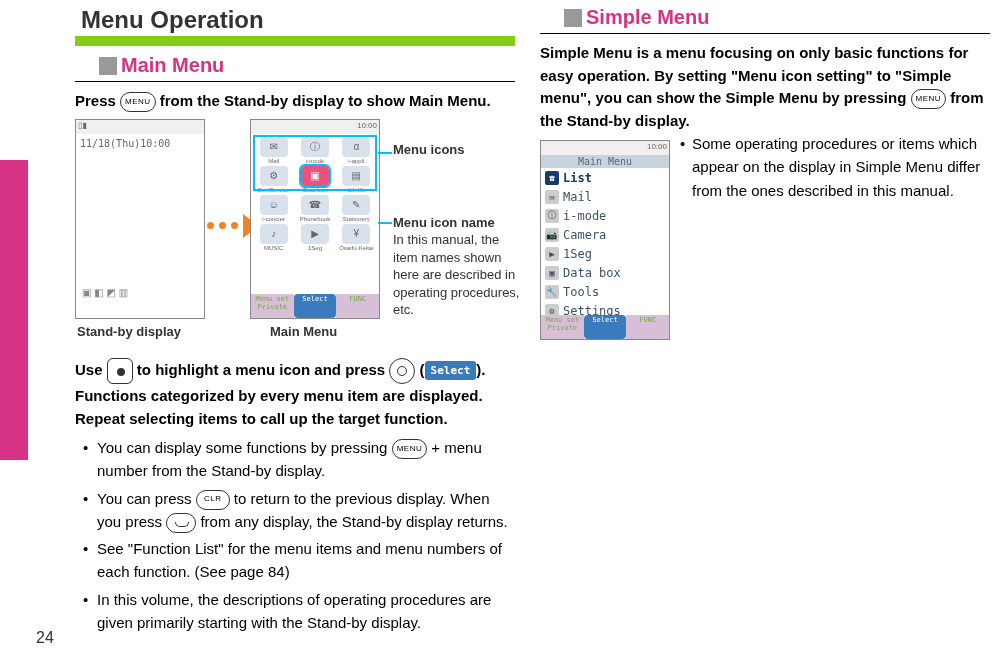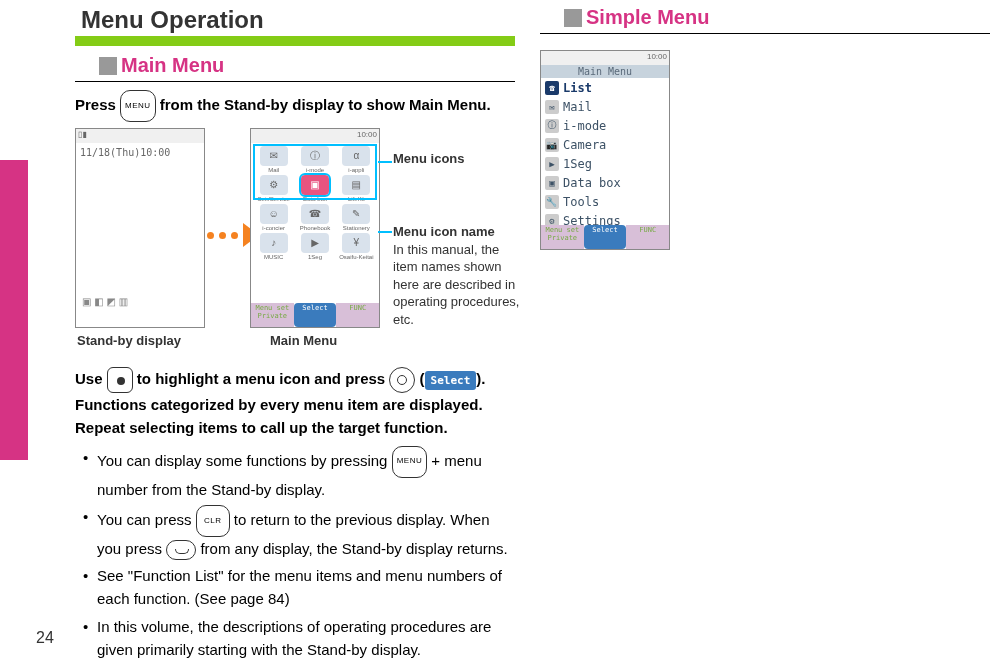--- a/index.html
+++ b/index.html
@@ -62,21 +62,21 @@
   .gray-box {
     width: 18px; height: 18px; background:#999; margin-right:4px; display:inline-block;
   }
   .section-title {
     font-size: 20px; font-weight:bold; color:#d63384;
   }
   .rule { border-top:1px solid #000; margin-bottom:8px; }
   .intro { font-size:15px; font-weight:bold; line-height:1.5; }
   .keycap {
     display:inline-flex; align-items:center; justify-content:center;
-    min-width:34px; height:32px; padding:0 4px;
+    min-width:34px; height:20px; padding:0 4px;
     border:1.5px solid #333; border-radius:10px; font-size:9px; font-weight:normal;
     vertical-align:middle; background:#fff; letter-spacing:0.5px;
   }
   .keycap.menu { font-size:8px; }
   .keycap.round { width:26px; min-width:26px; height:26px; border-radius:13px; position:relative; }
   .keycap.round .inner-dot { width:10px; height:10px; border:1px solid #333; border-radius:5px; position:absolute; top:7px; left:7px;}
   .keycap.dpad { width:26px; min-width:26px; height:26px; border-radius:6px; position:relative; background:#fff;}
   .keycap.dpad .dot { width:8px; height:8px; background:#333; border-radius:4px; position:absolute; top:9px; left:9px;}
   .keycap.clr { font-size:8px; }
   .keycap.endkey { width:30px; min-width:30px; height:20px; border-radius:10px; position:relative; }
@@ -243,20 +243,25 @@
   </ul>
 </div>
 
 <div class="col-right">
   <div class="section-row" style="margin-top:6px">
     <span class="gray-box"></span>
     <span class="section-title">Simple Menu</span>
   </div>
   <div class="rule"></div>
 
+  <div class="intro">
+    <span>Simple Menu is a menu focusing on only basic functions for easy operation. By setting "Menu icon setting" to "Simple menu", you can show the Simple Menu by pressing </span>
+    <span class="keycap menu">MENU</span>
+    <span> from the Stand-by display.</span>
+  </div>
 
   <div class="right-body">
     <div class="simple-screen">
       <div class="screen-statusbar" style="text-align:right">10:00</div>
       <div class="sm-title">Main Menu</div>
       <div class="sm-list">
         <div class="sm-item hl">
             <span class="sic">☎</span>
             <span>List</span>
           </div>
@@ -288,14 +293,17 @@
             <span class="sic">⚙</span>
             <span>Settings</span>
           </div>
       </div>
       <div class="mm-softkeys">
         <div class="sk-left">Menu set Private</div>
         <div class="sk-mid">Select</div>
         <div class="sk-right">FUNC</div>
       </div>
     </div>
+    <div class="right-text">
+      <div class="lead-bullet">Some operating procedures or items which appear on the display in Simple Menu differ from the ones described in this manual.</div>
+    </div>
   </div>
 </div>
 
 </body></html>

